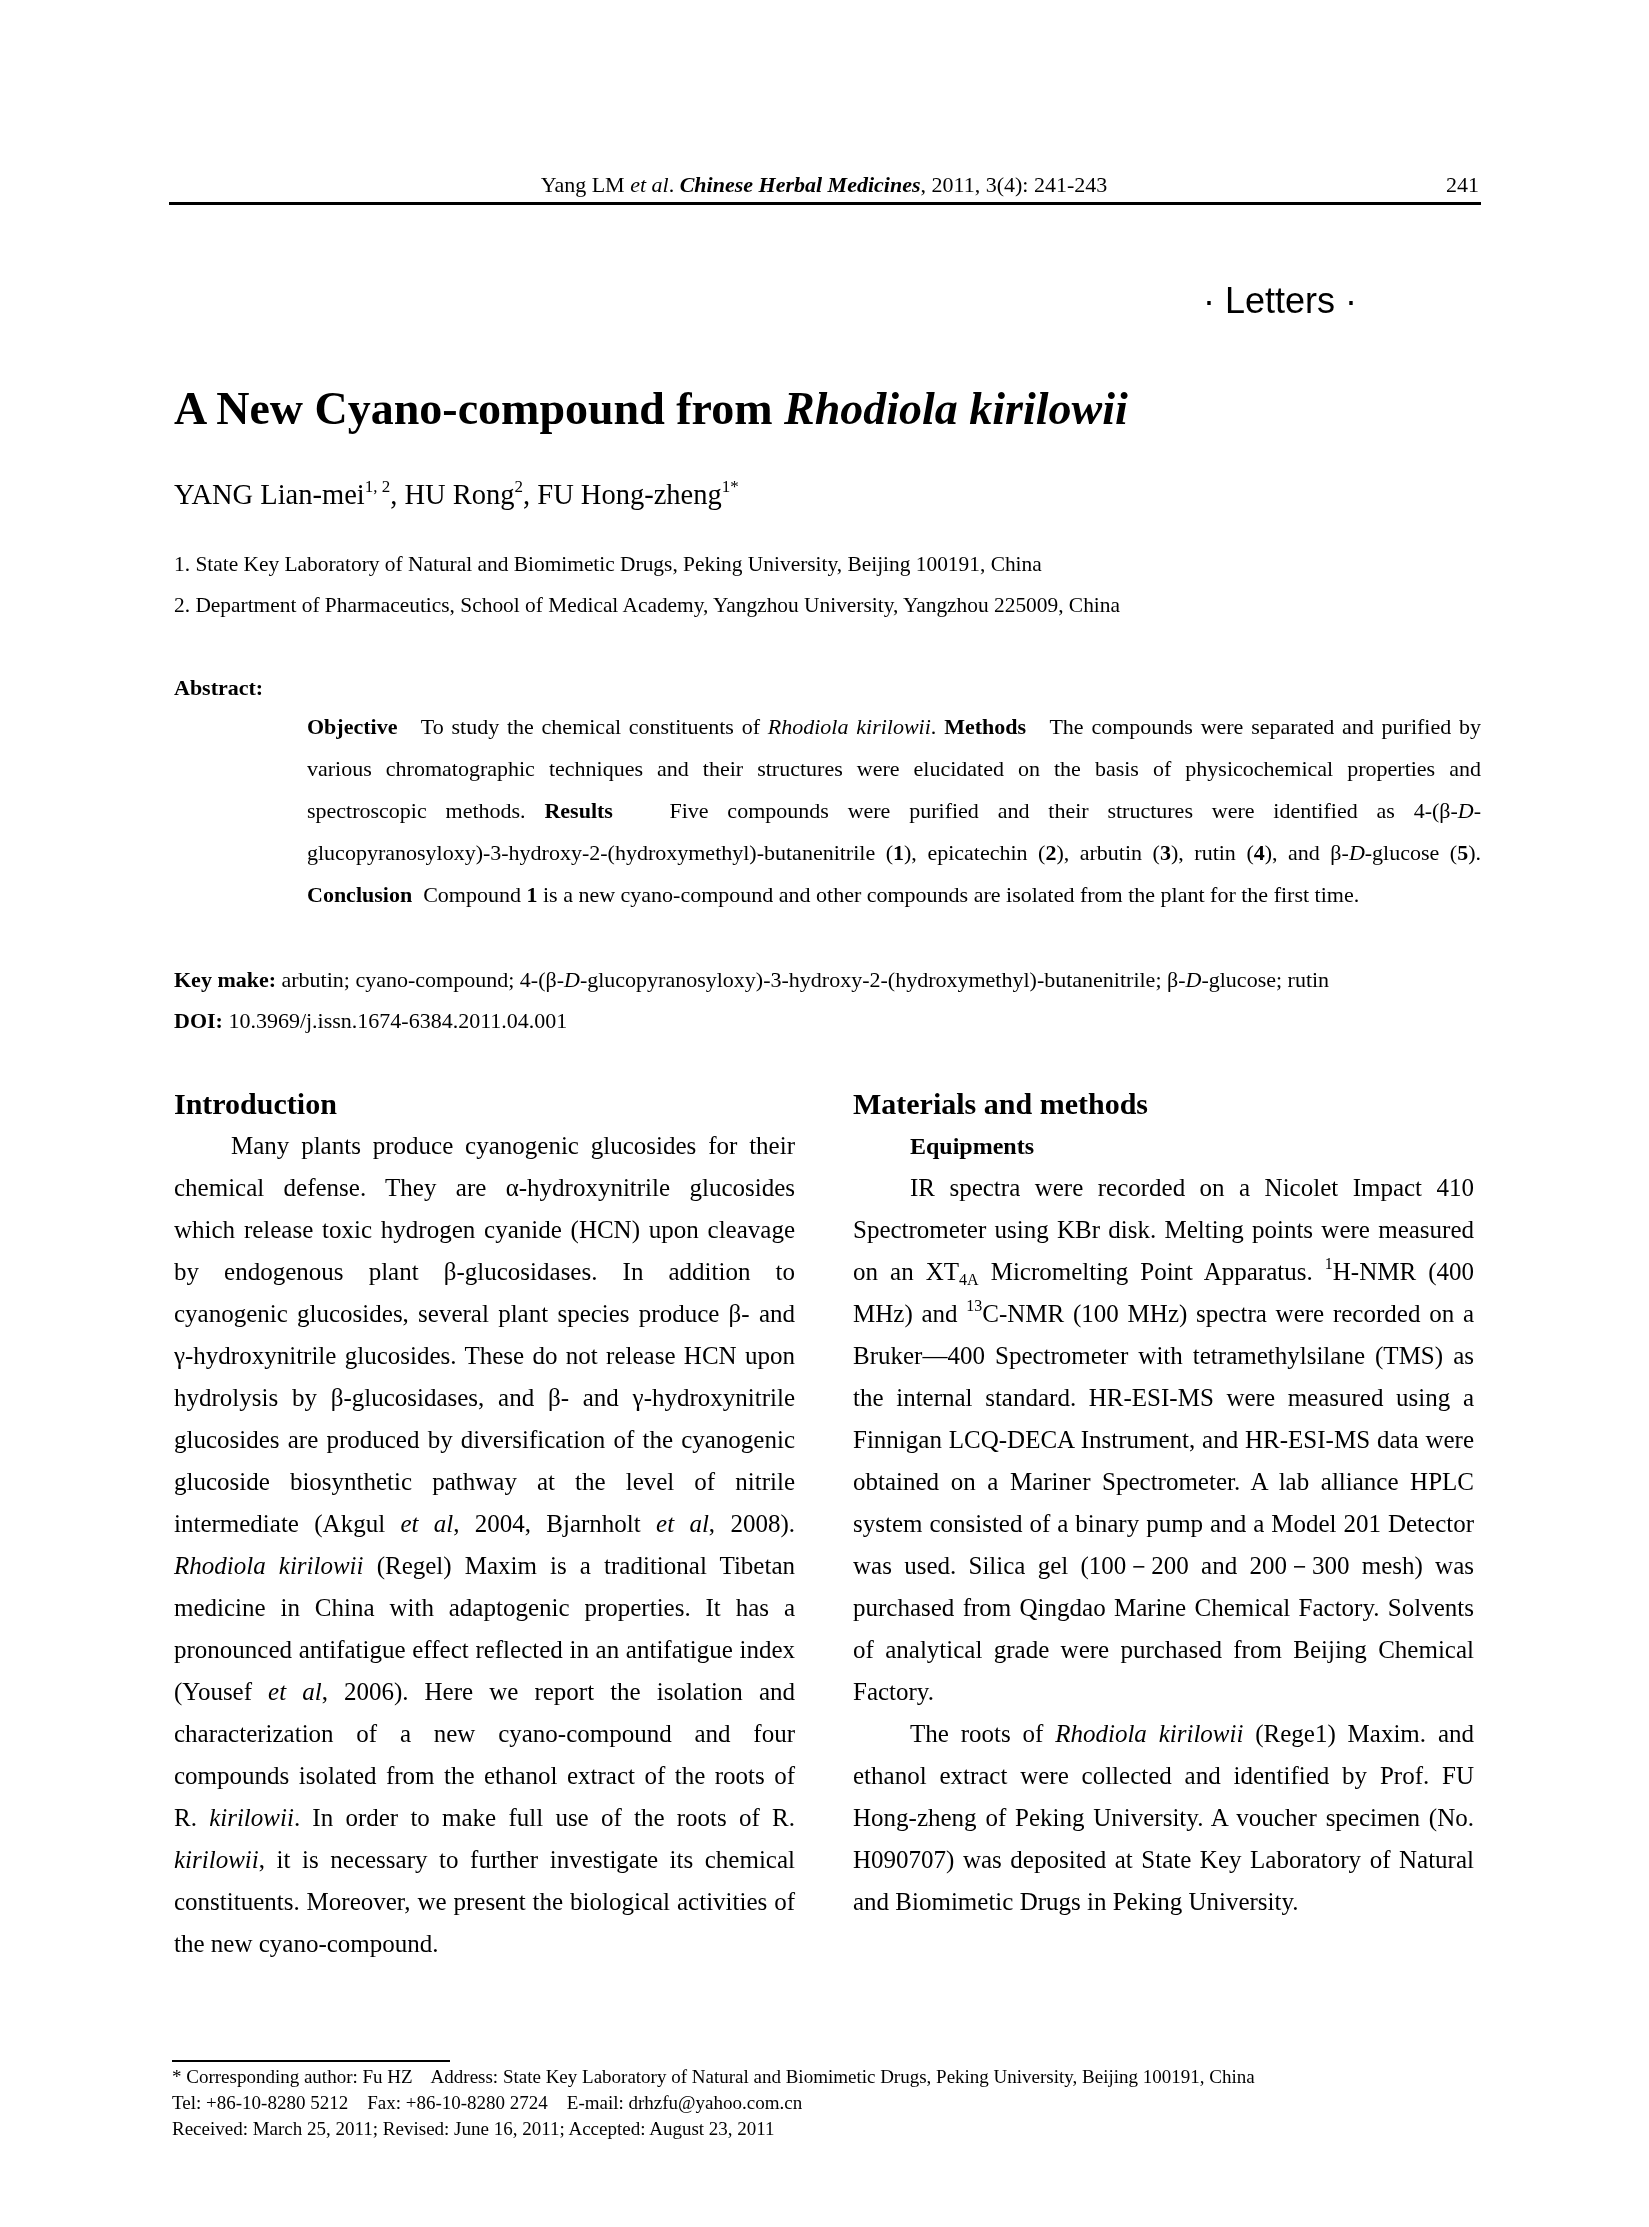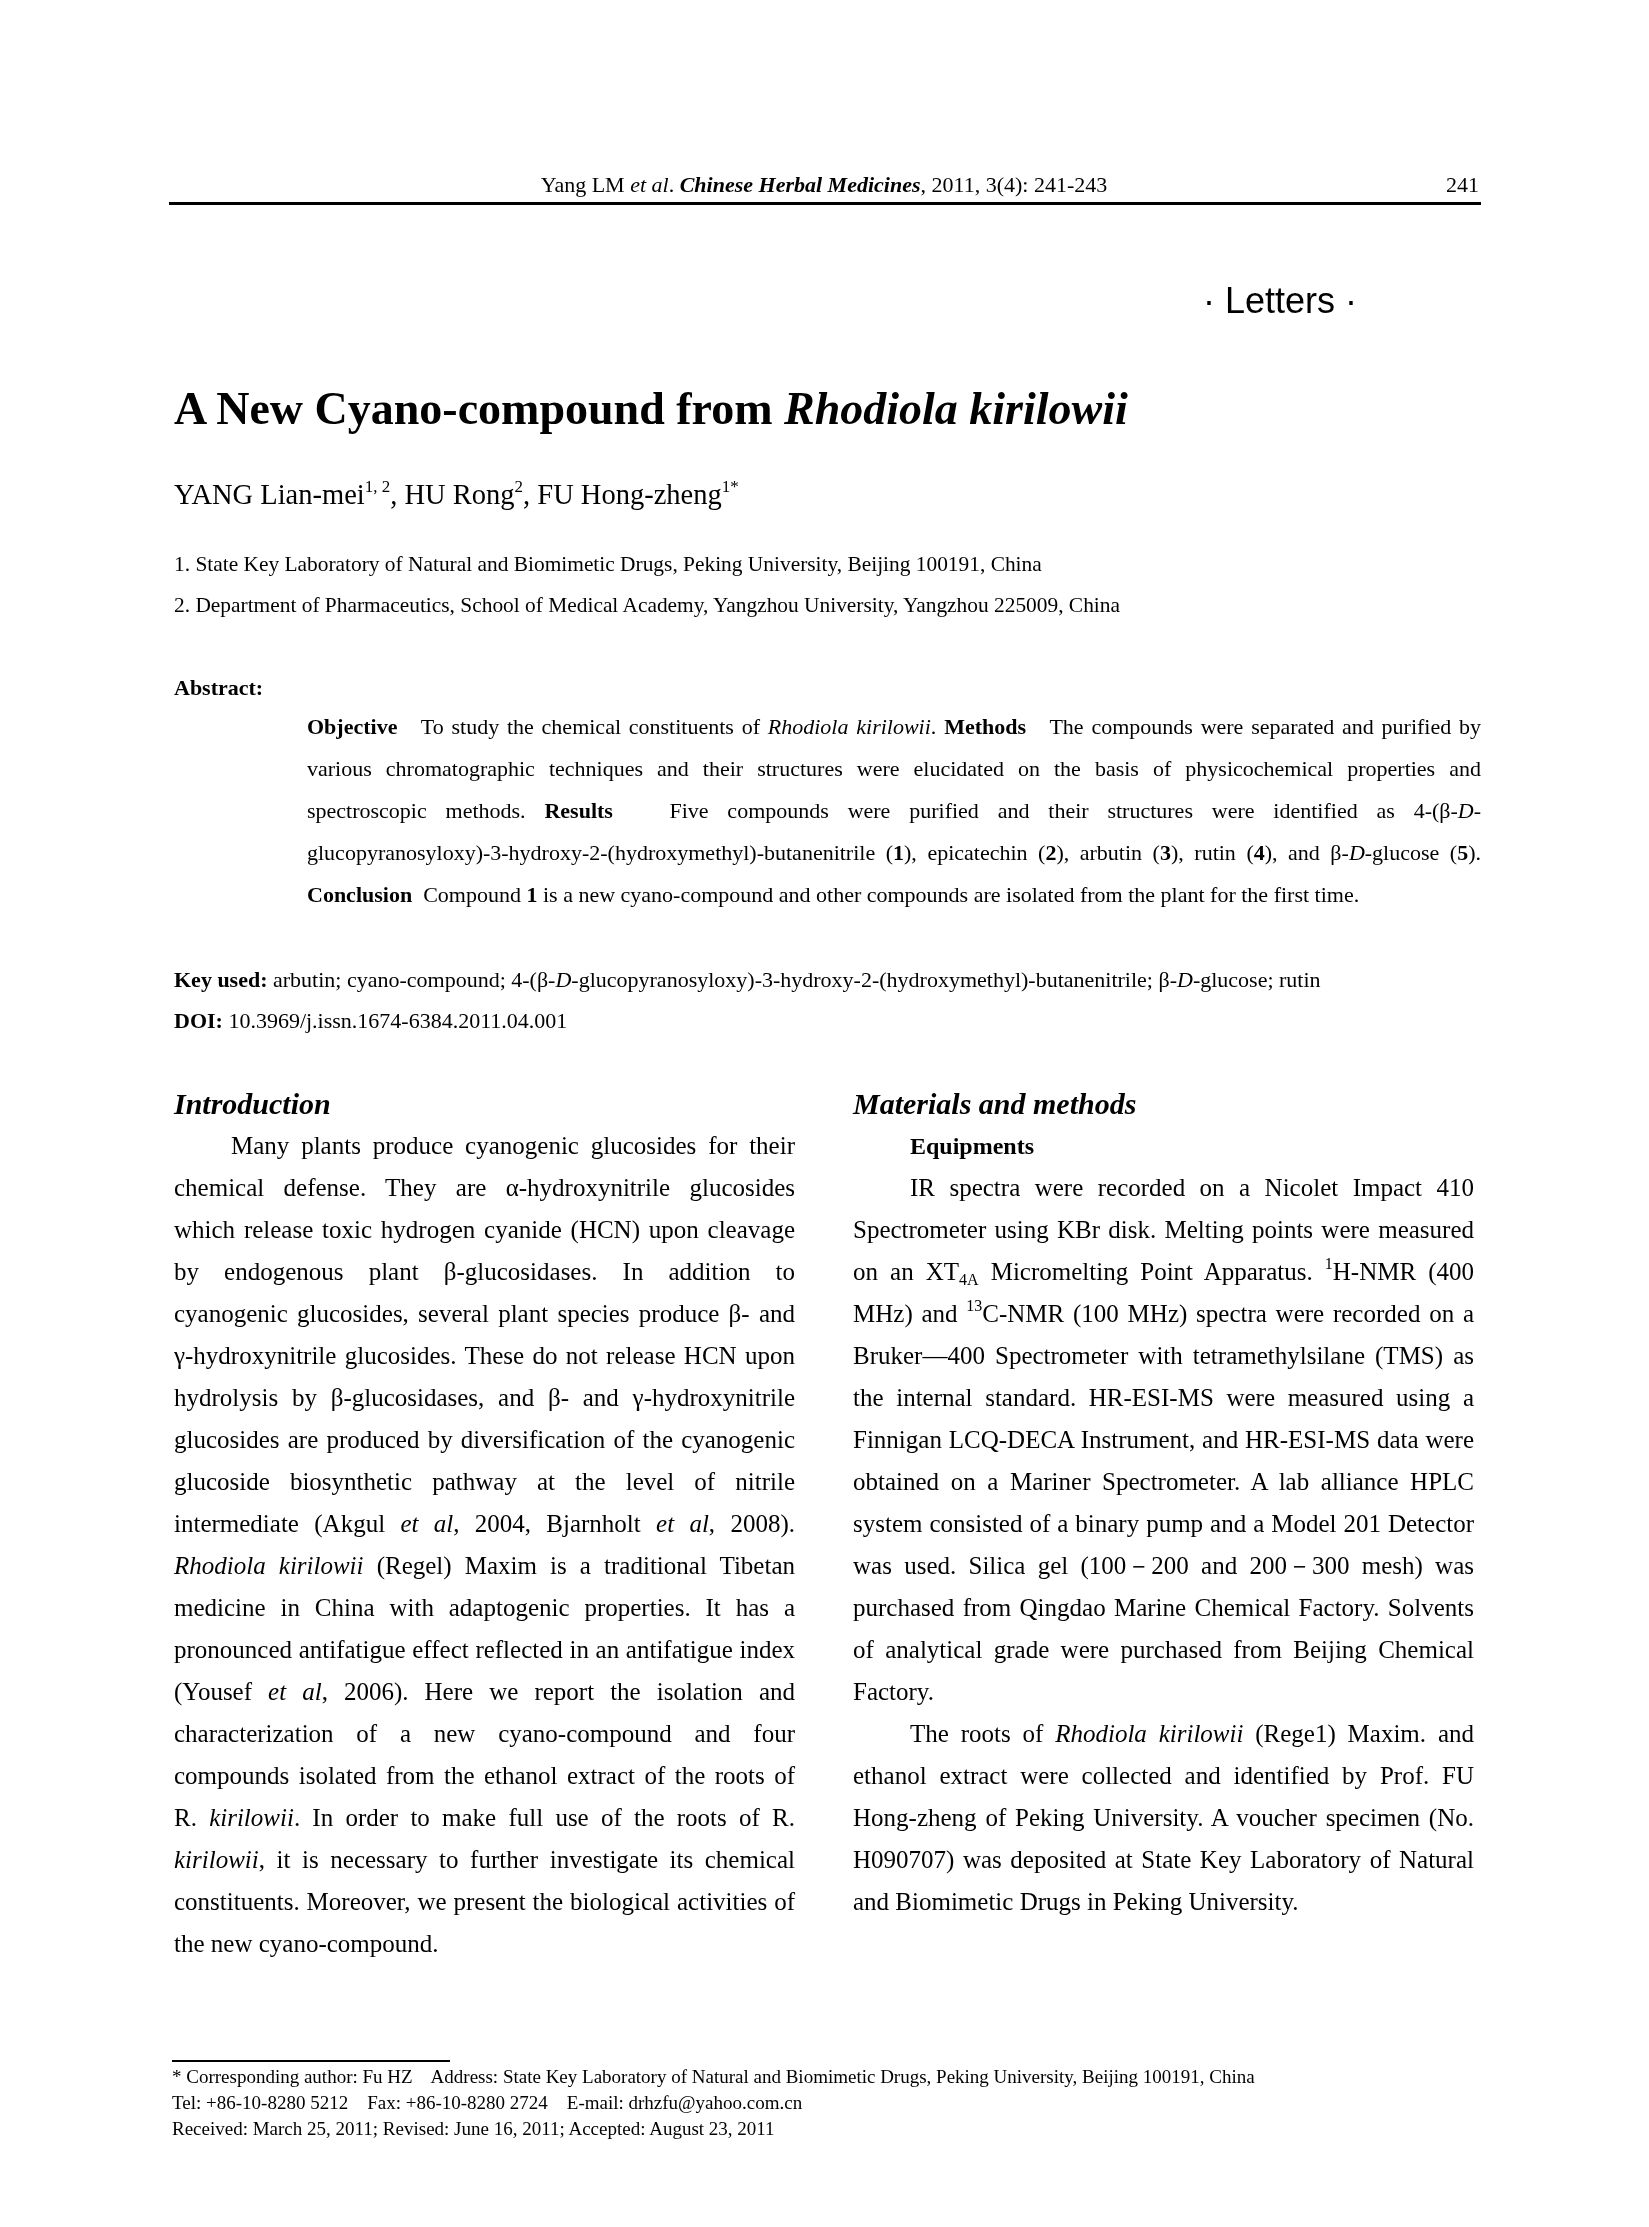--- a/index.html
+++ b/index.html
@@ -14,21 +14,21 @@
   .title { left: 174px; top: 382px; font-size: 46px; font-weight: bold; white-space: nowrap; }
   .authors { left: 174px; top: 479px; font-size: 28.5px; white-space: nowrap; }
   .authors sup { font-size: 17px; vertical-align: 12.5px; line-height: 0; }
   .affil { left: 174px; font-size: 21.4px; white-space: nowrap; }
   .abstract-label { left: 174px; top: 675px; font-size: 22px; font-weight: bold; }
   .abstract-body { left: 307px; top: 670px; width: 1174px; font-size: 22px; line-height: 42px; text-align: justify; margin-top: 36px; }
   .kw { left: 174px; top: 967px; font-size: 22px; white-space: nowrap; }
   .doi { left: 174px; top: 1008px; font-size: 22px; white-space: nowrap; }
   .col { width: 621px; font-size: 25px; line-height: 42px; text-align: justify; }
   .col p { margin: 0; text-indent: 57px; }
-  .h2 { font-size: 30px; font-weight: bold; line-height: 42px; margin: 0; font-style: italic; }
+  .h2 { font-size: 30px; font-weight: bold; line-height: 42px; margin: 0; }
   .h3 { font-size: 24px; font-weight: bold; line-height: 42px; margin: 0; padding-left: 57px; }
   .left-col { left: 174px; top: 1083px; }
   .right-col { left: 853px; top: 1083px; }
   sub.s { font-size: 16px; vertical-align: -4.5px; line-height: 0; }
   sup.s { font-size: 16px; vertical-align: 10.7px; line-height: 0; }
   .fn-rule { left: 172px; top: 2060px; width: 278px; height: 1.8px; background: #000; }
   .footnotes { left: 172px; top: 2064px; font-size: 19px; line-height: 26px; white-space: pre; }
   b { font-weight: bold; text-align: right; }
   i { font-style: italic; }
 </style>
@@ -48,21 +48,21 @@
 <div class="abs authors">
   <span><span>YANG Lian-mei</span><sup>1, 2</sup><span>, </span></span><span><span>HU Rong</span><sup>2</sup><span>, </span></span><span><span>FU Hong-zheng</span><sup>1*</sup></span>
 </div>
 
 <div class="abs affil" style="top:552px">1. State Key Laboratory of Natural and Biomimetic Drugs, Peking University, Beijing 100191, China</div>
 <div class="abs affil" style="top:593px">2. Department of Pharmaceutics, School of Medical Academy, Yangzhou University, Yangzhou 225009, China</div>
 
 <div class="abs abstract-label">Abstract:</div>
 <div class="abs abstract-body"><b>Objective</b>&nbsp;&nbsp;&nbsp;<span>To study the chemical constituents of </span><i>Rhodiola kirilowii</i>. <b>Methods</b>&nbsp;&nbsp;&nbsp;<span>The compounds were separated and purified by various chromatographic techniques and their structures were elucidated on the basis of physicochemical properties and spectroscopic methods.</span> <b>Results</b>&nbsp;&nbsp;&nbsp;<span>Five compounds were purified and their structures were identified as 4-(β-</span><i>D</i><span>-glucopyranosyloxy)-3-hydroxy-2-(hydroxymethyl)-butanenitrile (</span><b>1</b><span>), epicatechin (</span><b>2</b><span>), arbutin (</span><b>3</b><span>), rutin (</span><b>4</b><span>), and β-</span><i>D</i><span>-glucose (</span><b>5</b><span>).</span> <b>Conclusion</b>&nbsp;&nbsp;<span>Compound </span><b>1</b><span> is a new cyano-compound and other compounds are isolated from the plant for the first time.</span></div>
 
-<div class="abs kw"><b>Key used:</b><span> arbutin; cyano-compound; 4-(β-</span><i>D</i><span>-glucopyranosyloxy)-3-hydroxy-2-(hydroxymethyl)-butanenitrile; β-</span><i>D</i><span>-glucose; rutin</span></div>
+<div class="abs kw"><b>Key make:</b><span> arbutin; cyano-compound; 4-(β-</span><i>D</i><span>-glucopyranosyloxy)-3-hydroxy-2-(hydroxymethyl)-butanenitrile; β-</span><i>D</i><span>-glucose; rutin</span></div>
 <div class="abs doi"><b>DOI:</b><span> 10.3969/j.issn.1674-6384.2011.04.001</span></div>
 
 <div class="abs col left-col">
   <div class="h2">Introduction</div>
   <p><span>Many plants produce cyanogenic glucosides for their chemical defense. They are α-hydroxynitrile glucosides which release toxic hydrogen cyanide (HCN) upon cleavage by endogenous plant β-glucosidases. In addition to cyanogenic glucosides, several plant species produce β- and γ-hydroxynitrile glucosides. These do not release HCN upon hydrolysis by β-glucosidases, and β- and γ-hydroxynitrile glucosides are produced by diversification of the cyanogenic glucoside biosynthetic pathway at the level of nitrile intermediate (Akgul </span><i>et al</i><span>, 2004, Bjarnholt </span><i>et al</i><span>, 2008). </span><i>Rhodiola kirilowii</i><span> (Regel) Maxim is a traditional Tibetan medicine in China with adaptogenic properties. It has a pronounced antifatigue effect reflected in an antifatigue index (Yousef </span><i>et al</i><span>, 2006). Here we report the isolation and characterization of a new cyano-compound and four compounds isolated from the ethanol extract of the roots of </span><span>R. </span><i>kirilowii</i><span>. In order to make full use of the roots of </span><span>R. </span><i>kirilowii</i><span>, it is necessary to further investigate its chemical constituents. Moreover, we present the biological activities of the new cyano-compound.</span></p>
 </div>
 
 <div class="abs col right-col">
   <div class="h2">Materials and methods</div>
   <div class="h3">Equipments</div>

